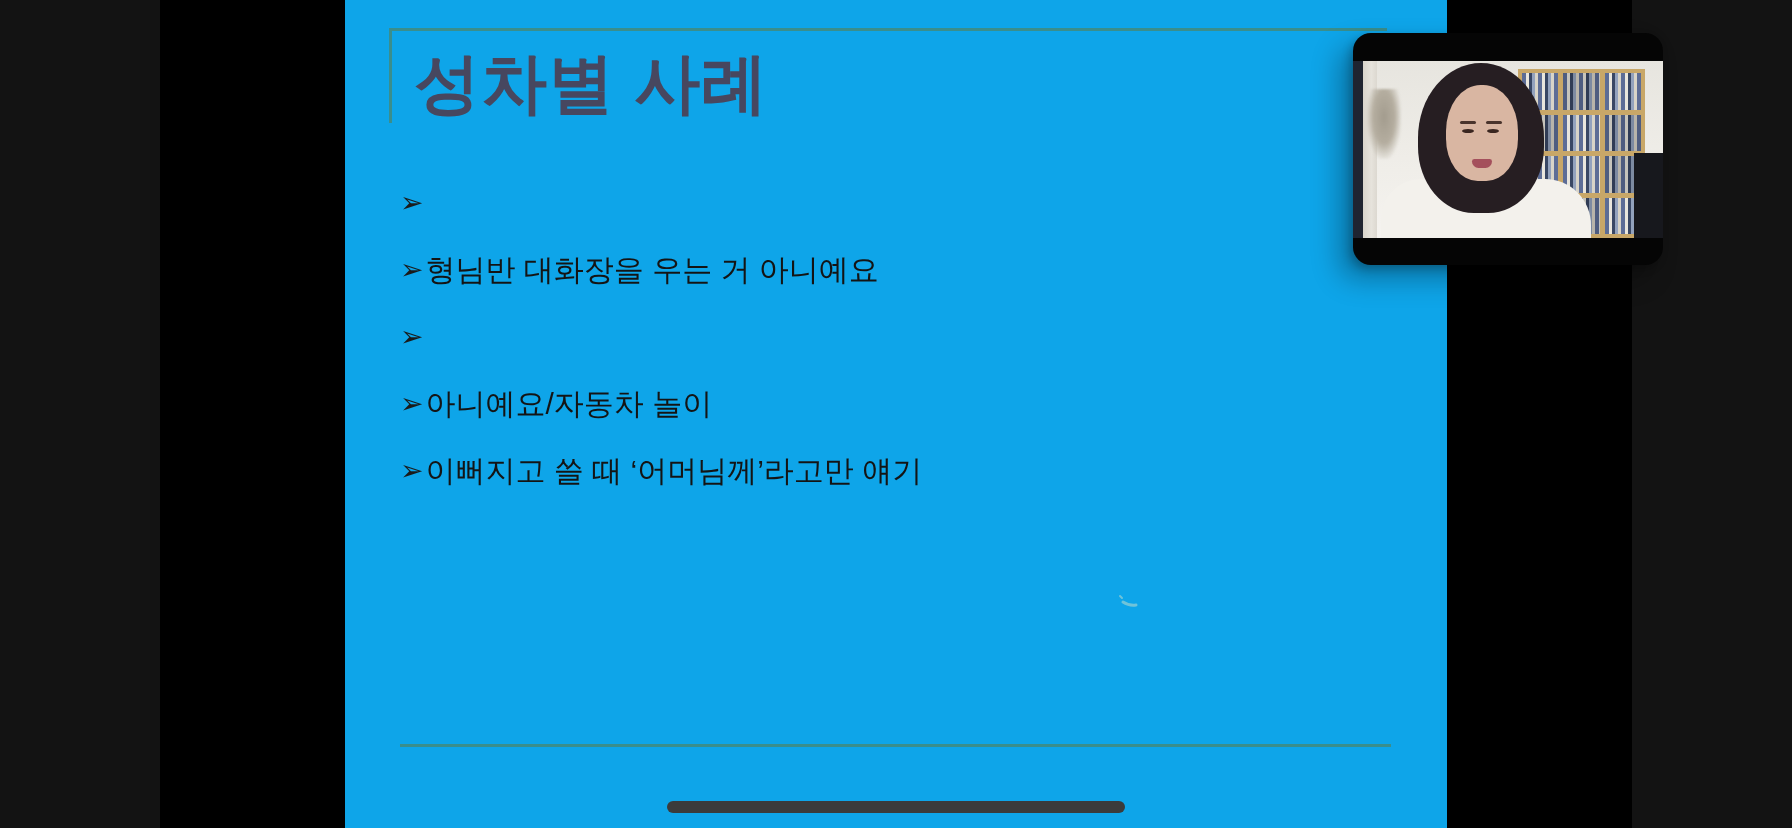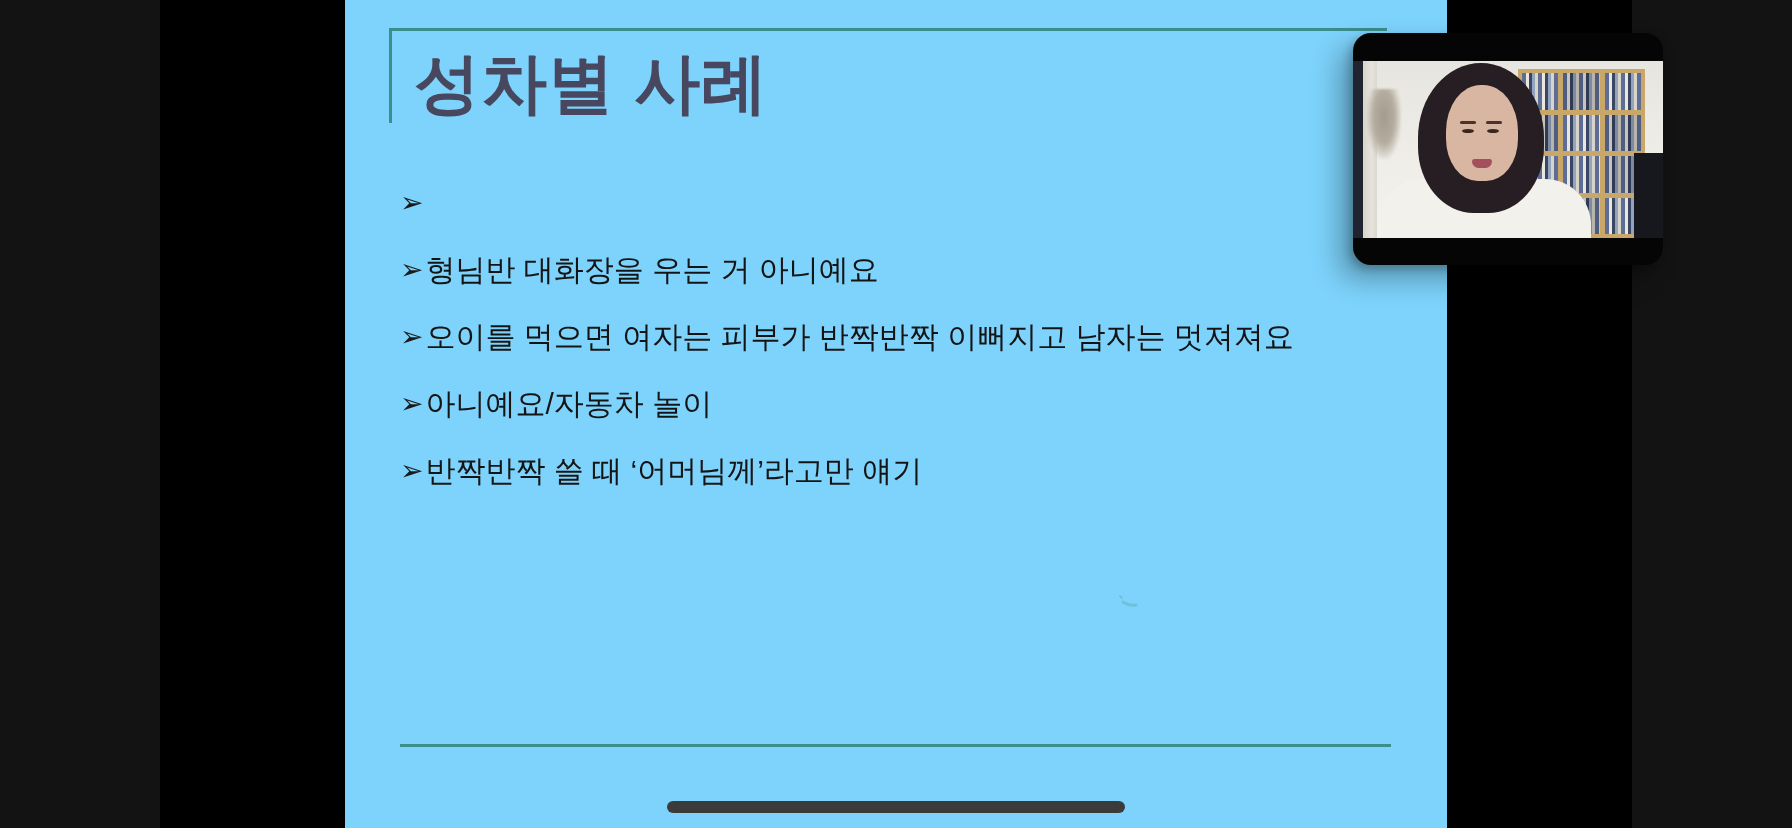--- a/index.html
+++ b/index.html
@@ -12,21 +12,21 @@
   .bg-strip{position:absolute;top:0;height:828px;background:#131313;}
   .bg-strip.left{left:0;width:160px;}
   .bg-strip.right{left:1632px;width:160px;}
   .letterbox-col{position:absolute;top:0;height:828px;background:#000;}
   .letterbox-col.left{left:160px;width:185px;}
   .letterbox-col.right{left:1447px;width:185px;}
 
   
   .slide{
     position:absolute;left:345px;top:0;width:1102px;height:828px;
-    background:#7dd3fc;z-index:1;
+    background:#0ea5e9;z-index:1;
   }
   .title-box{
     position:absolute;left:44px;top:28px;width:995px;height:92px;
     border-top:3px solid #3a8e8c;border-left:3px solid #3a8e8c;
   }
   .slide-title{
     position:absolute;left:22px;top:8px;margin:0;
     font-size:66px;font-weight:bold;letter-spacing:1px;
     color:#47475f;white-space:nowrap;
   }
@@ -122,29 +122,28 @@
     <ul class="bullets">
       <li class="bullet">
         <span class="marker">➢</span>
       </li>
       <li class="bullet">
         <span class="marker">➢</span>
         <span>형님반 대화장을 우는 거 아니예요</span>
       </li>
       <li class="bullet">
         <span class="marker">➢</span>
-        <span>오이를 먹으면 여자는 피부가 반짝반짝 이뻐지고 남자는 멋져져요</span>
       </li>
       <li class="bullet">
         <span class="marker">➢</span>
         <span>아니예요/자동차 놀이</span>
       </li>
       <li class="bullet">
         <span class="marker">➢</span>
-        <span>반짝반짝 쓸 때 ‘어머님께’라고만 얘기</span>
+        <span>이뻐지고 쓸 때 ‘어머님께’라고만 얘기</span>
       </li>
     </ul>
 
     <svg class="pen-mark" viewBox="0 0 22 14">
       <path d="M3 2 l2 2" stroke="#6fc3d9" stroke-width="2" fill="none" stroke-linecap="round"></path>
       <path d="M6 8 q6 4 13 3" stroke="#6fc3d9" stroke-width="3" fill="none" stroke-linecap="round"></path>
     </svg>
 
     <div class="bottom-rule"></div>
   </div>

